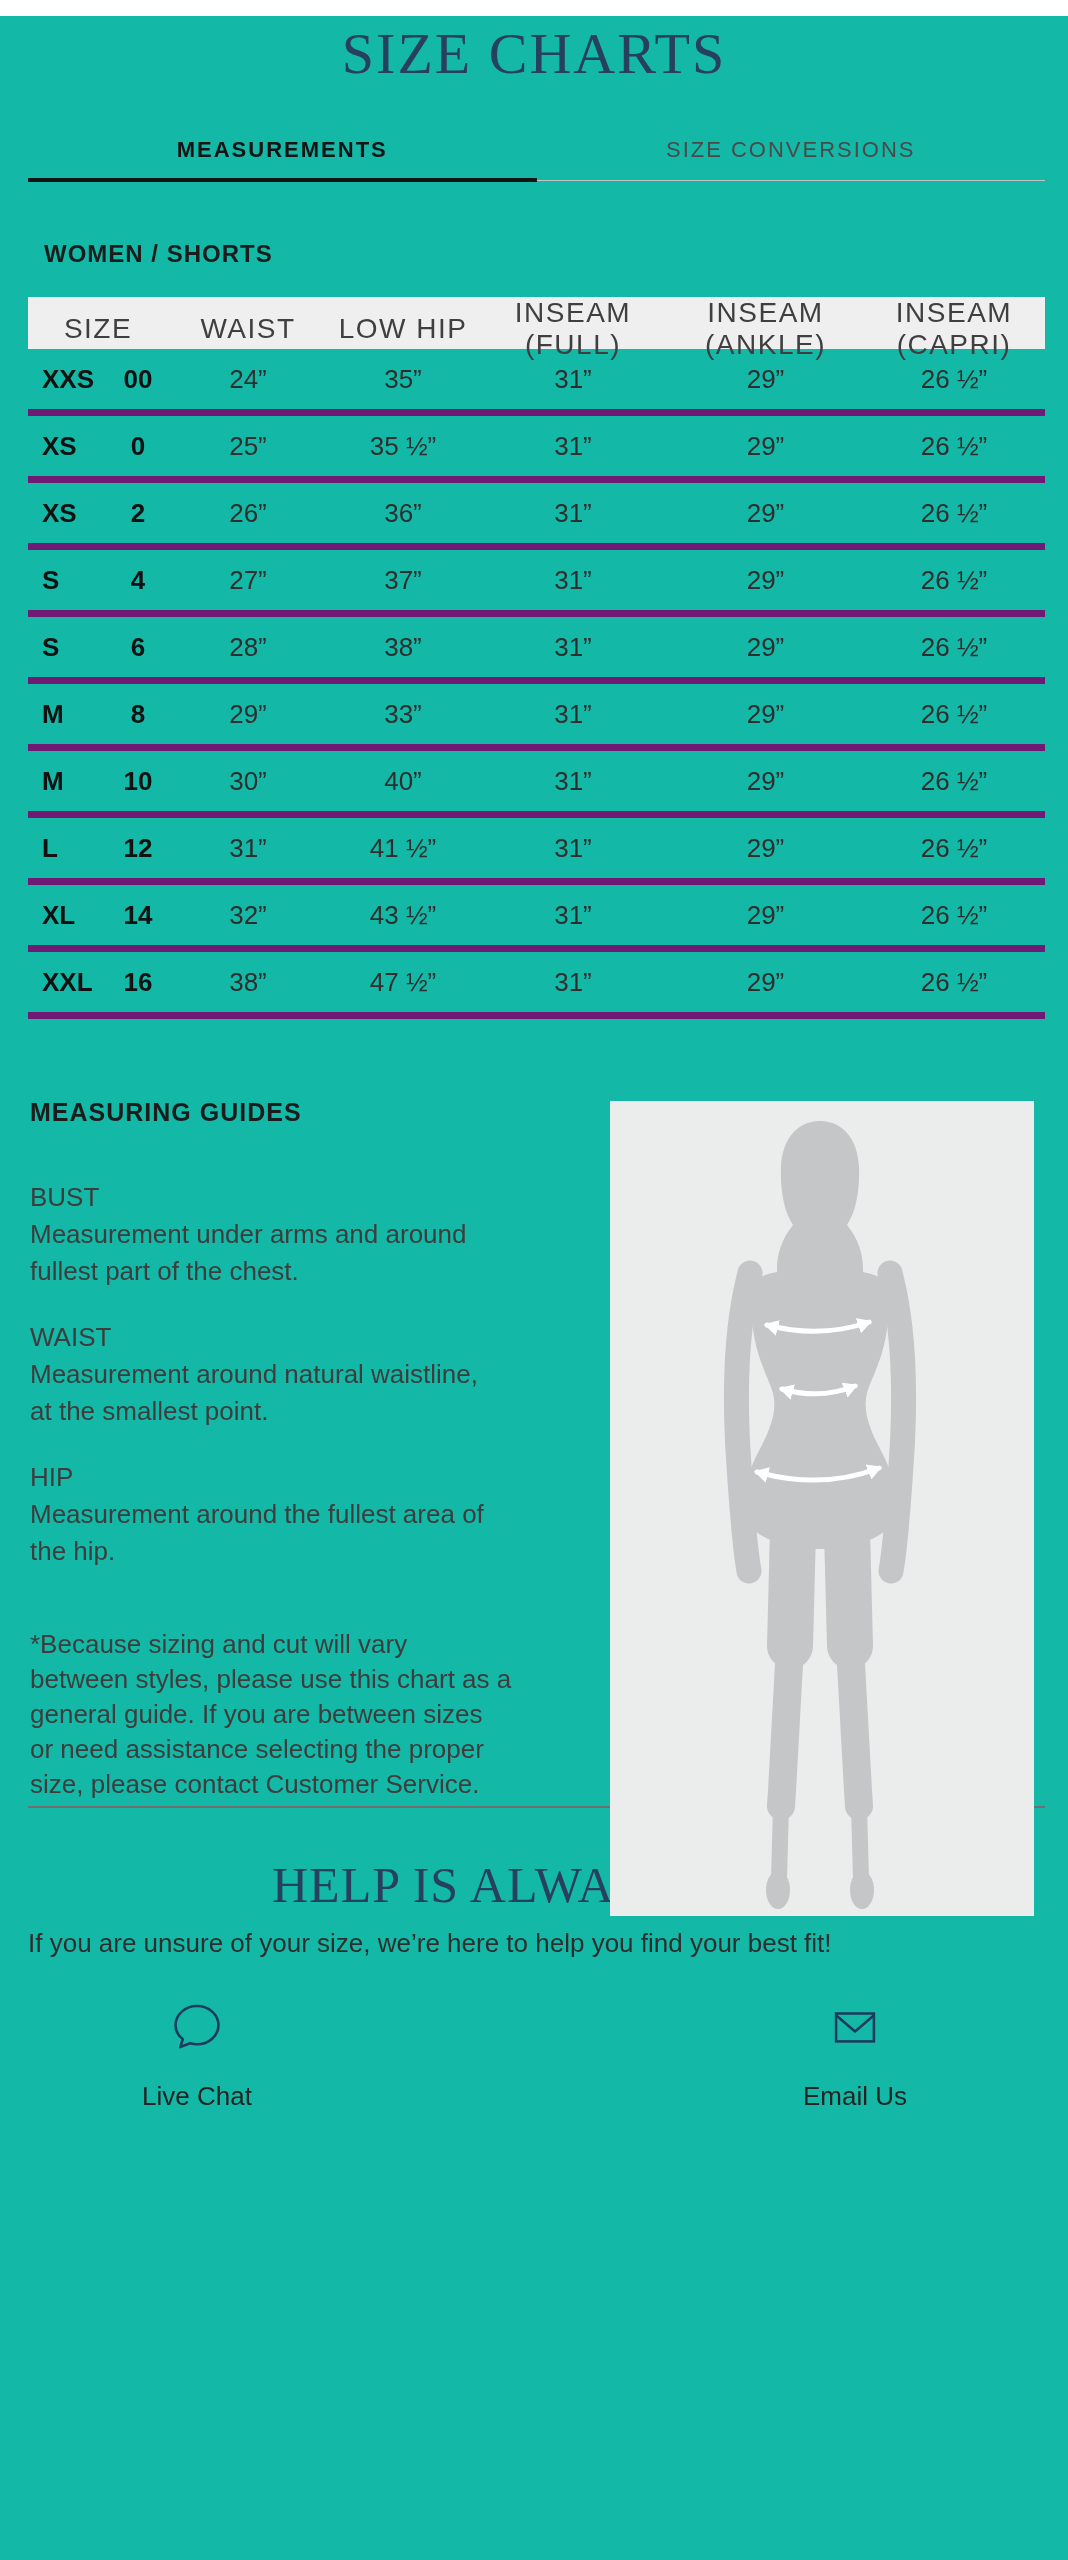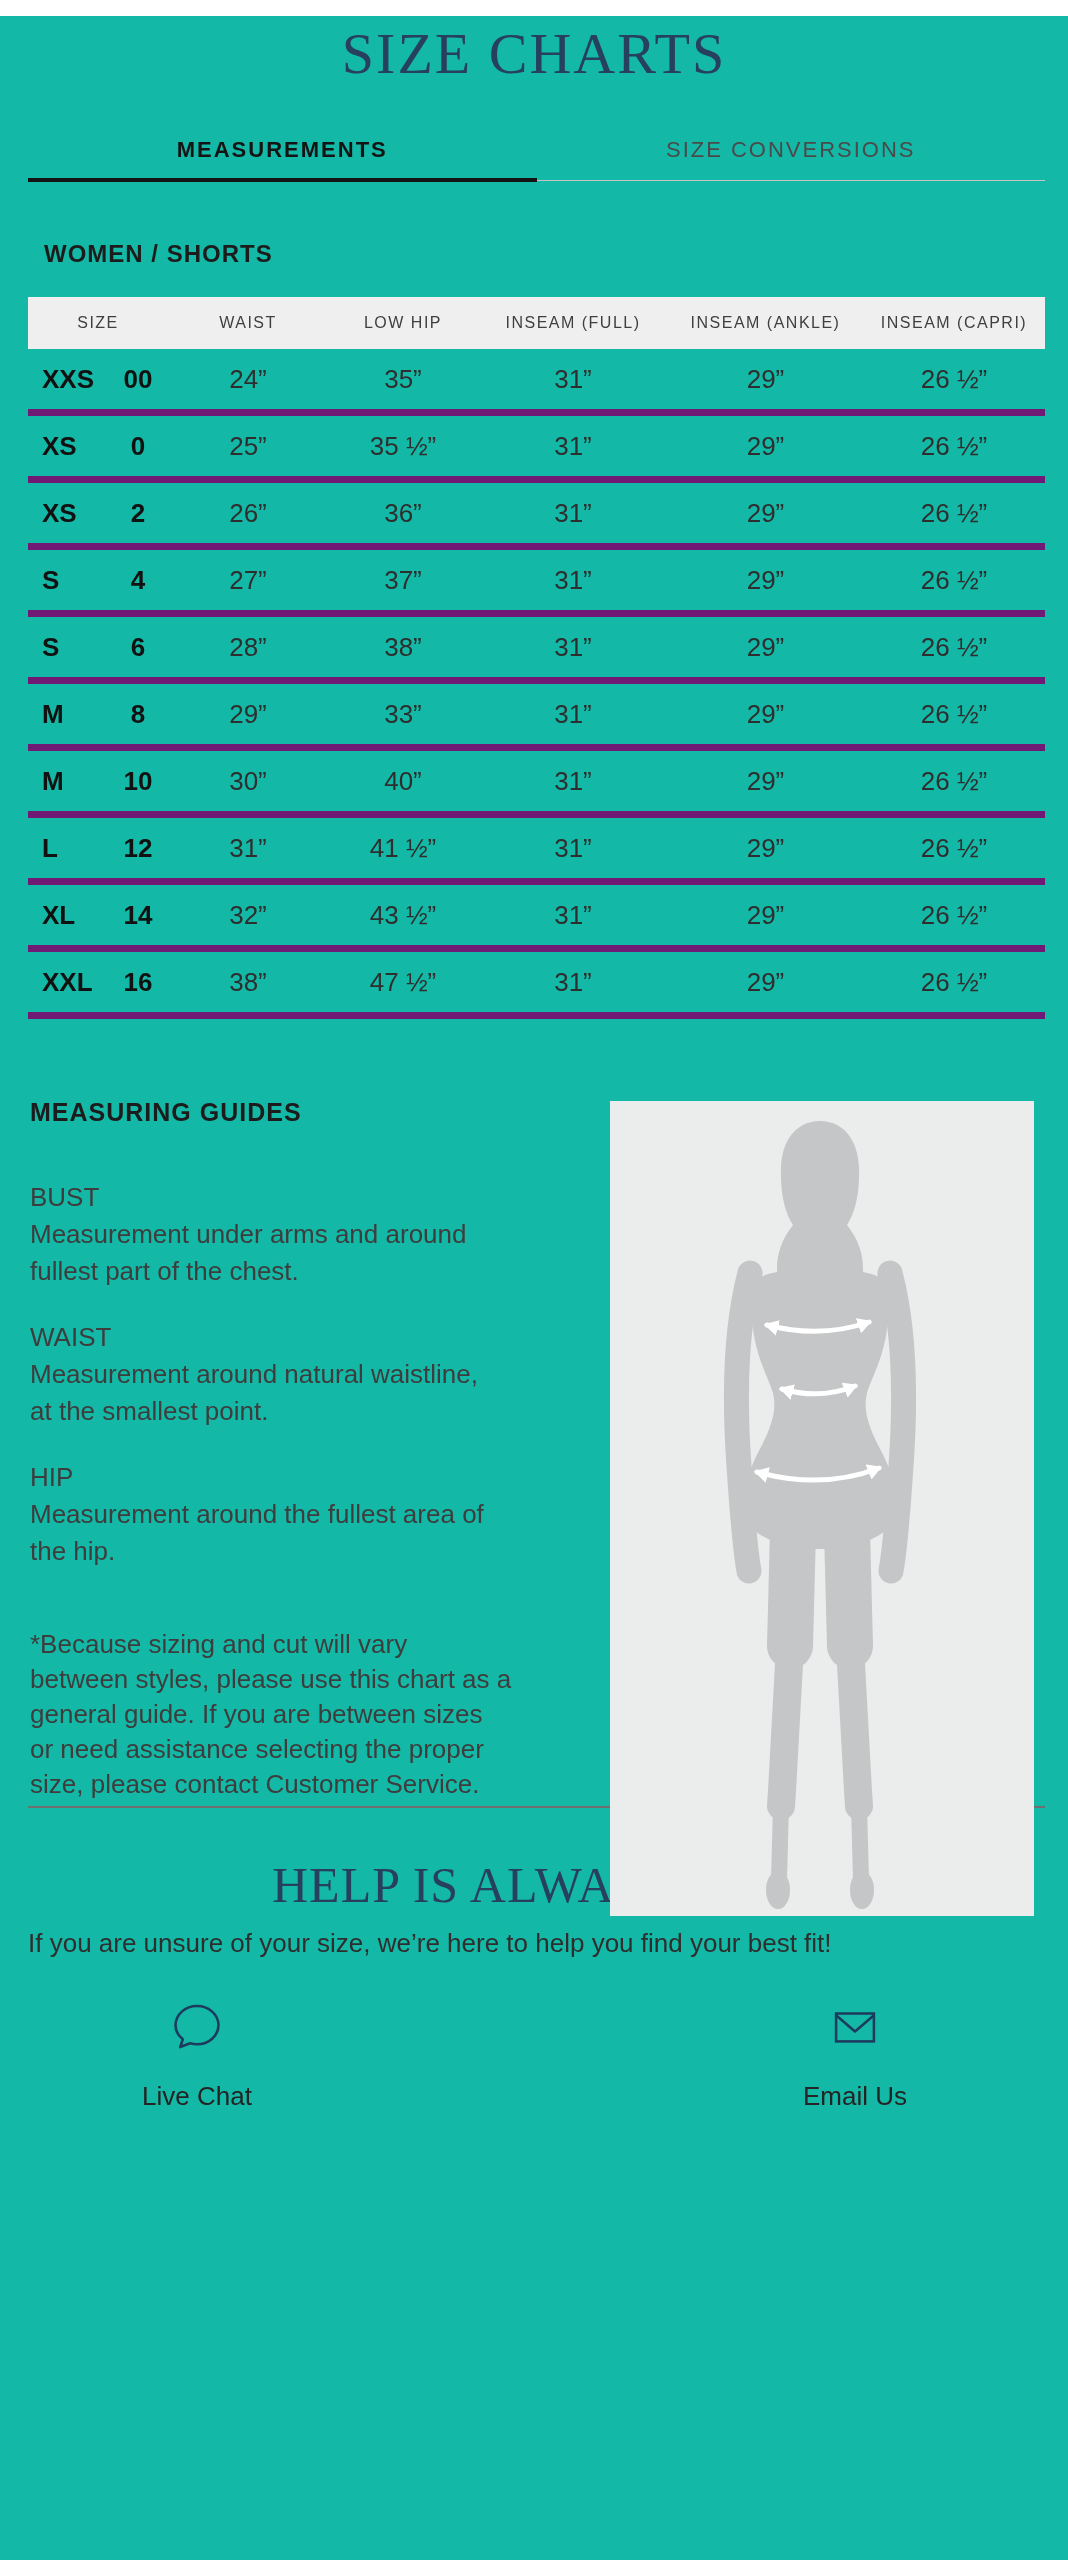--- a/index.html
+++ b/index.html
@@ -28,21 +28,21 @@
   .tab.active { font-weight:bold; color:#141414; }
   .tab.active::after { content:""; position:absolute; left:0; right:0; bottom:0; height:4px; background:#141414; }
   .tab.inactive::after { content:""; position:absolute; left:0; right:0; bottom:1px; height:1px; background:#c4c4c4; }
 
   
   .women-shorts { top:224px; left:44px; font-size:24px; font-weight:bold; letter-spacing:1px; color:#1c1c1c; }
 
   
   .size-table { top:281px; left:28px; width:1017px; }
   .t-grid { display:grid; grid-template-columns:80px 60px 160px 150px 190px 195px 182px; align-items:center; }
-  .t-head { height:52px; background:#f0efef; font-size:16px; letter-spacing:1.5px; color:#3f3f3f; }
+  .t-head { height:52px; background:#f0efef; font-size:28px; letter-spacing:1.5px; color:#3f3f3f; }
   .t-head .th { text-align:center; }
   .t-head .th-size { grid-column:1 / span 2; }
   .t-row { height:67px; border-bottom:7px solid #701a75; font-size:26px; color:#2e2e2e; }
   .t-row .c-letter { font-weight:bold; color:#111; padding-left:14px; text-align:left; }
   .t-row .c-num { font-weight:bold; color:#111; text-align:center; }
   .t-row .c-val { text-align:center; }
 
   
   .mg-heading { top:1082px; left:30px; font-size:25px; font-weight:bold; letter-spacing:1px; color:#1c1c1c; }
   .guide { left:30px; width:565px; font-size:26px; line-height:37px; color:#3d3d3d; }

